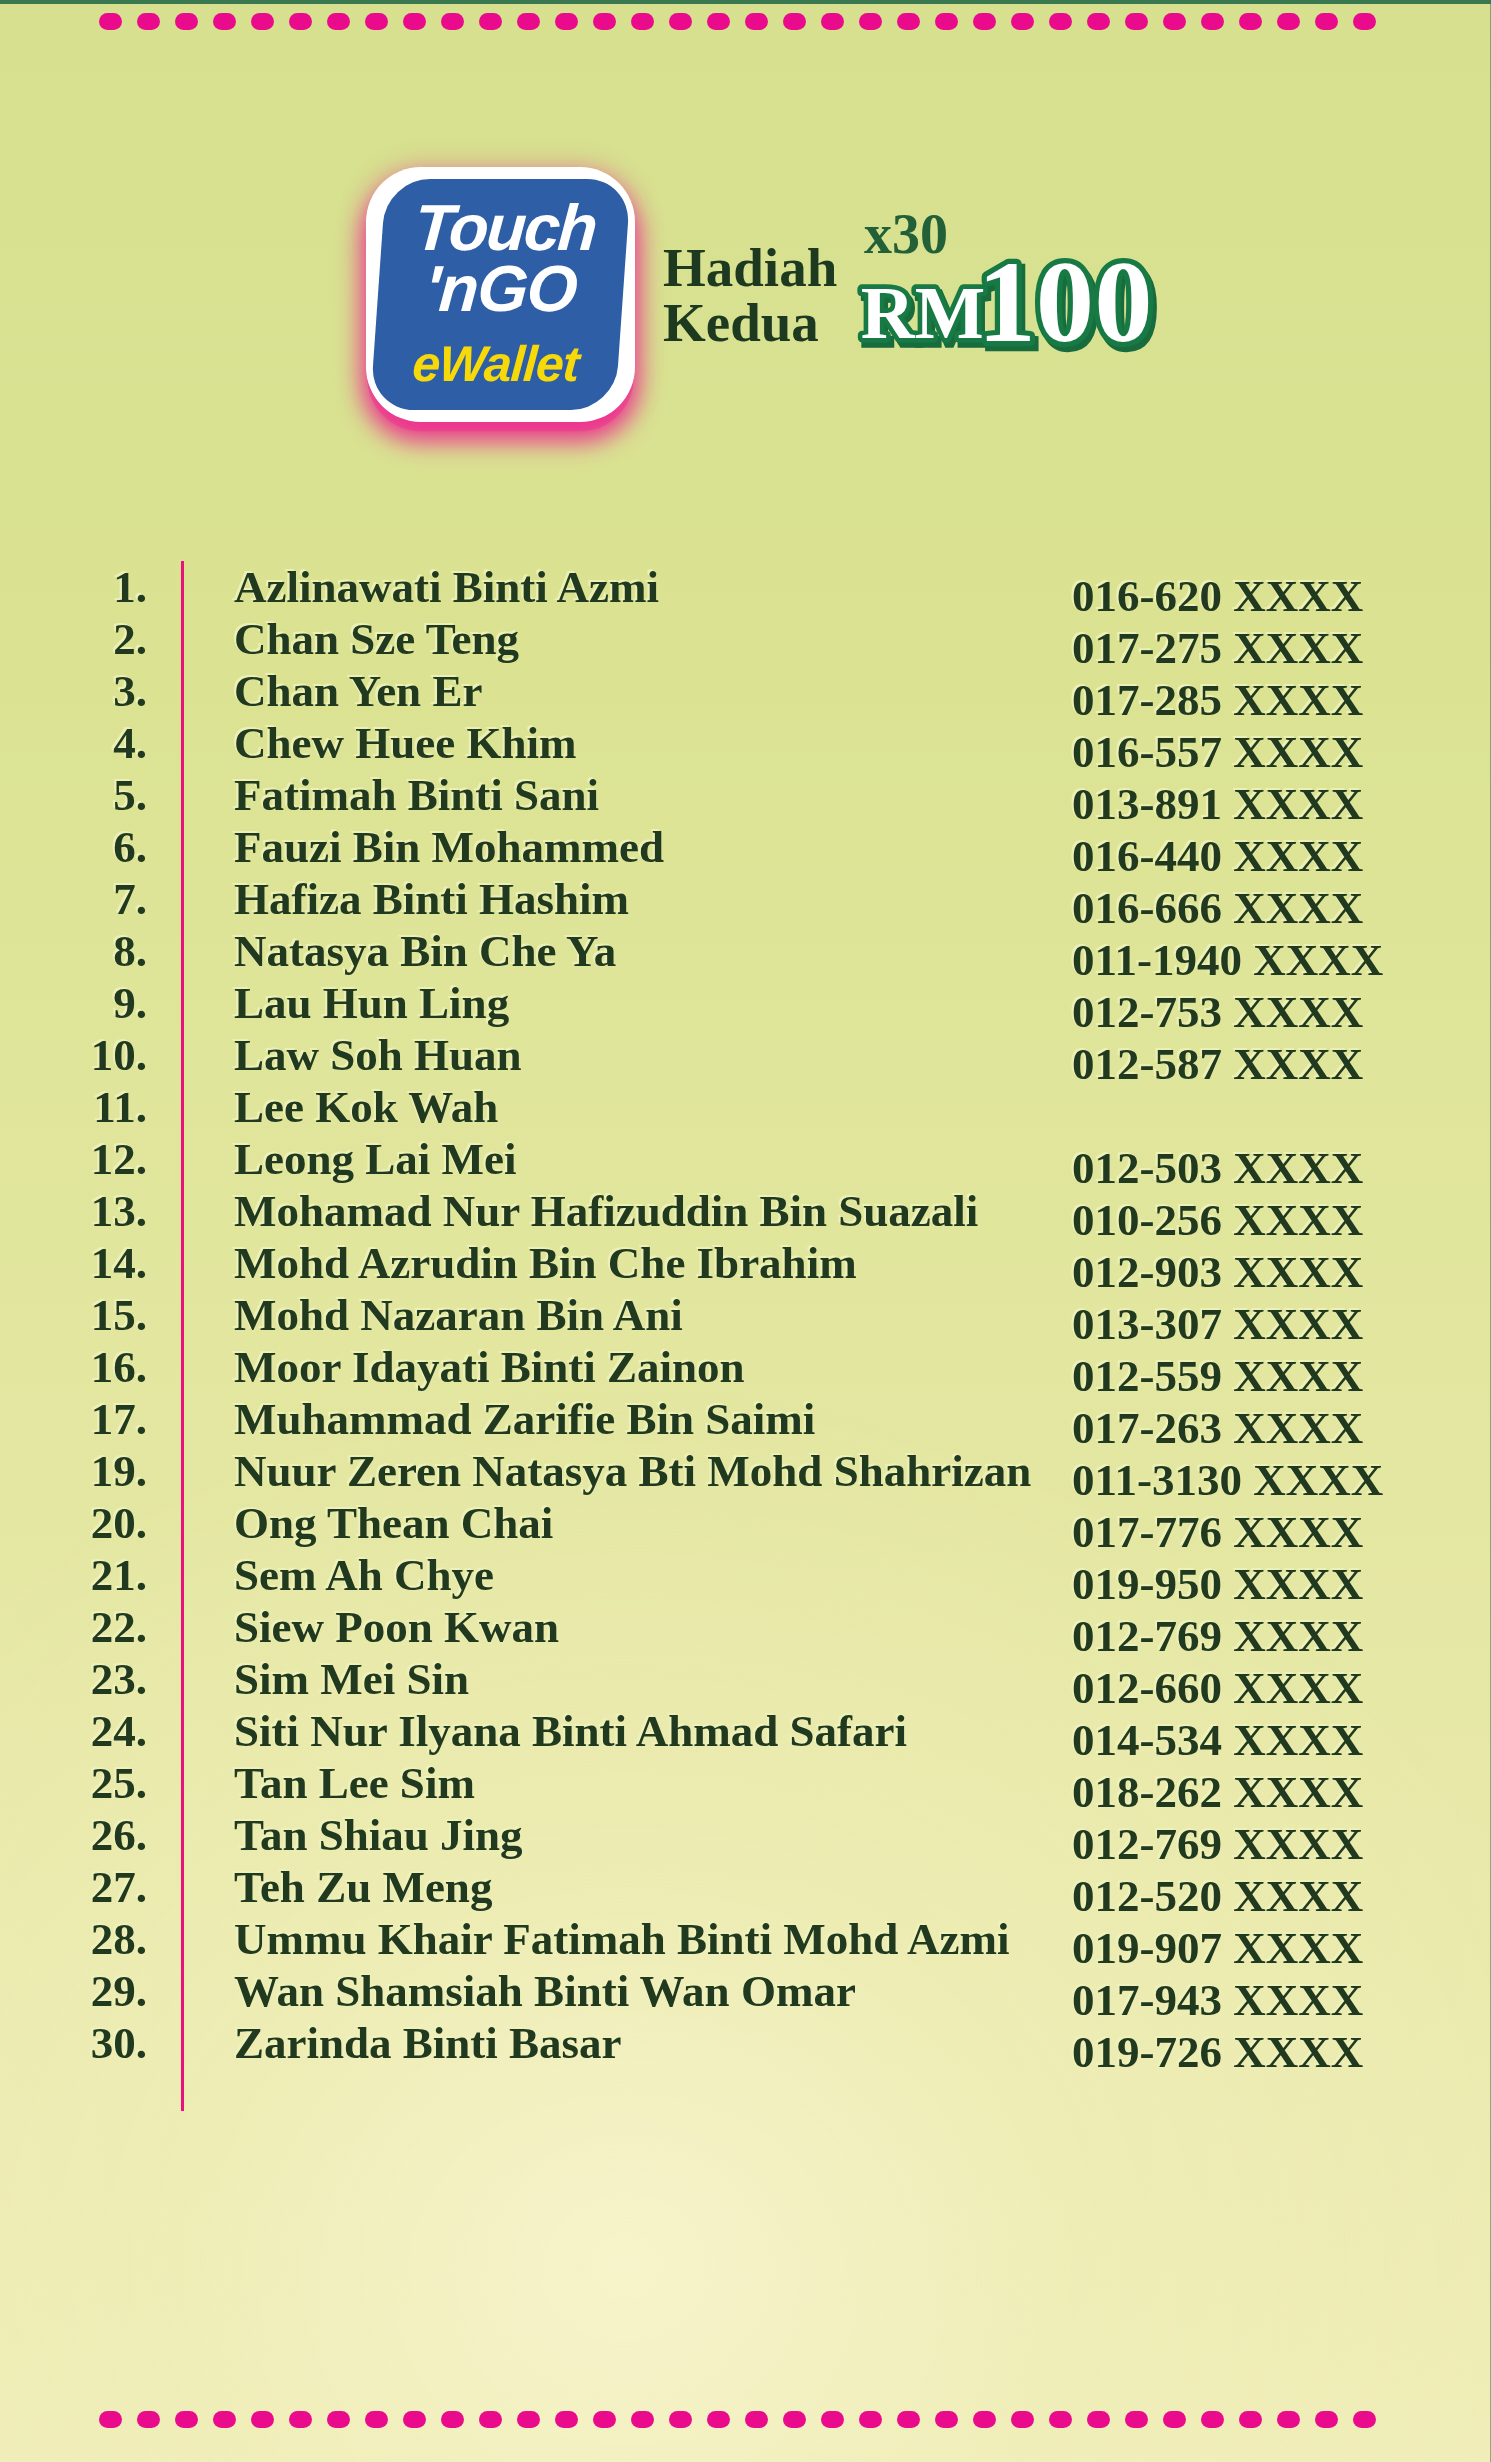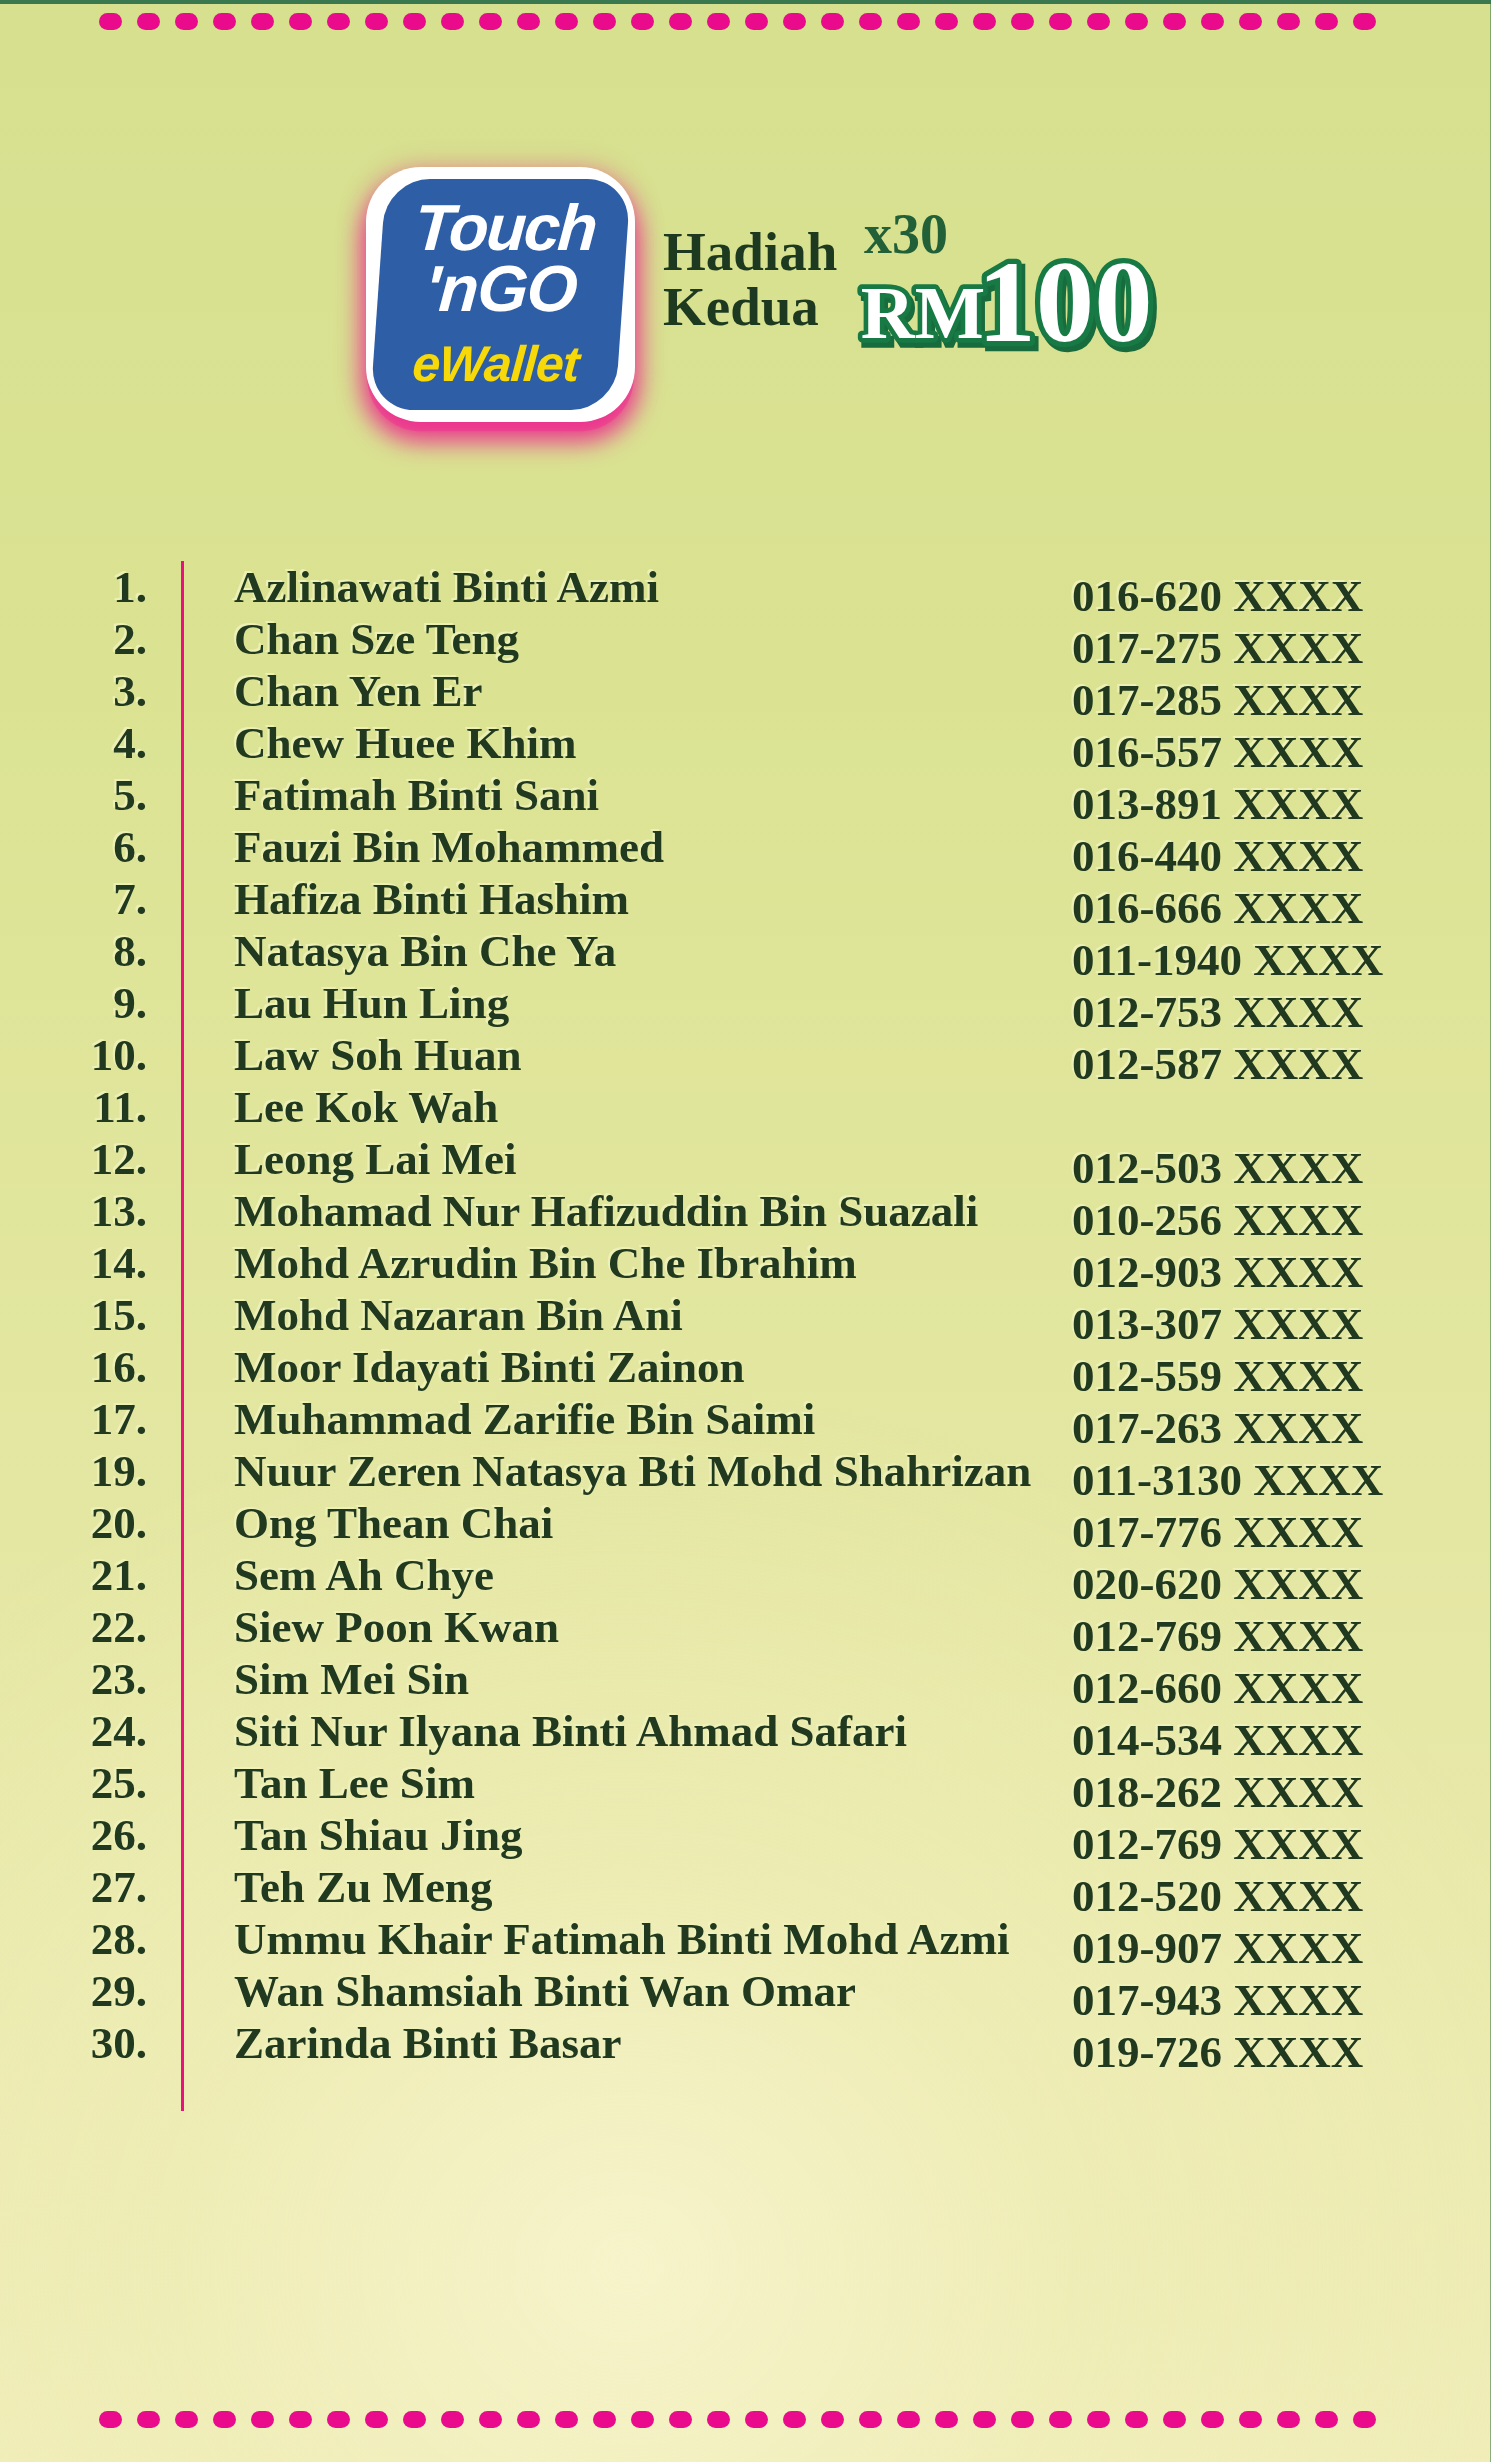--- a/index.html
+++ b/index.html
@@ -29,21 +29,21 @@
     display:flex;flex-direction:column;align-items:center;justify-content:center;
     font-family:"Liberation Sans", sans-serif;font-style:italic;font-weight:bold;
     transform:skewX(-4deg);
   }
   .logo-touch{font-size:65px;line-height:58px;color:#ffffff;letter-spacing:-2.3px;}
   .logo-ngo{font-size:65px;line-height:61px;color:#ffffff;letter-spacing:-1.2px;margin-top:1.2px;}
   .logo-ewallet{font-size:50px;line-height:50px;color:#f7d90a;letter-spacing:-1.2px;margin-top:20px;}
 
   
   .prize-label{
-    position:absolute;left:663px;top:224px;
+    position:absolute;left:663px;top:240px;
     font-weight:bold;color:#1d3a21;font-size:55px;line-height:55px;letter-spacing:0;
   }
   .prize-mult{
     position:absolute;left:864px;top:206px;
     font-weight:bold;color:#226038;font-size:56px;line-height:56px;
   }
   .prize-amount-svg{position:absolute;left:855px;top:245px;}
 
   
   .divider{position:absolute;left:181px;top:561px;width:2.9px;height:1550px;background:#ea117f;}
@@ -276,21 +276,21 @@
 
   <div class="row">
     <span class="num">20.</span>
     <span class="name">Ong Thean Chai</span>
     <span class="phone">017-776 XXXX</span>
   </div>
 
   <div class="row">
     <span class="num">21.</span>
     <span class="name">Sem Ah Chye</span>
-    <span class="phone">020-620 XXXX</span>
+    <span class="phone">019-950 XXXX</span>
   </div>
 
   <div class="row">
     <span class="num">22.</span>
     <span class="name">Siew Poon Kwan</span>
     <span class="phone">012-769 XXXX</span>
   </div>
 
   <div class="row">
     <span class="num">23.</span>

